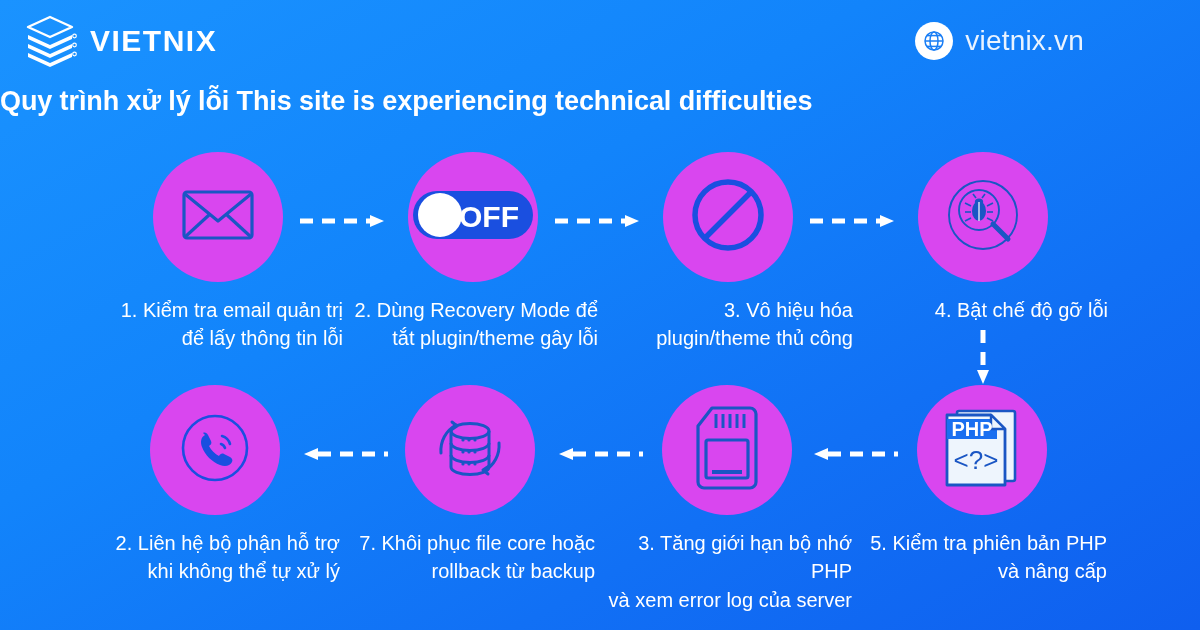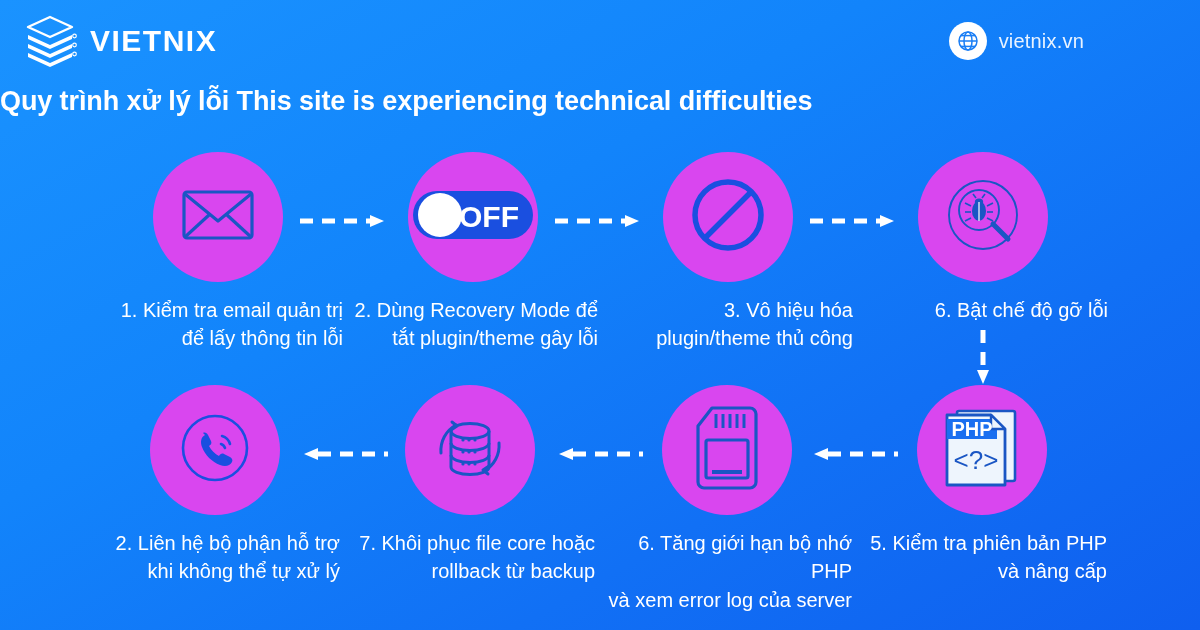--- a/index.html
+++ b/index.html
@@ -12,21 +12,21 @@
   }
 
   
   .header { position:absolute; top:0; left:0; width:1112px; height:82px; }
   .brand { position:absolute; left:22px; top:14px; display:flex; align-items:center; gap:12px; }
   .brand-logo { width:56px; height:54px; display:block; }
   .brand-name { font-size:30px; font-weight:bold; letter-spacing:1.5px; color:#ffffff; line-height:1; }
 
   .site { position:absolute; right:28px; top:22px; display:flex; align-items:center; gap:12px; }
   .globe-wrap { width:38px; height:38px; border-radius:50%; background:#ffffff; display:flex; align-items:center; justify-content:center; }
-  .site-url { font-size:20px; color:#e9f3ff; letter-spacing:.2px; }
+  .site-url { font-size:28px; color:#e9f3ff; letter-spacing:.2px; }
 
   
   .title {
     position:absolute; top:86px; left:0; width:1200px;
     text-align:left; font-size:27px; font-weight:bold;
     letter-spacing:-.1px; color:#ffffff;
   }
 
   
   .row { position:absolute; left:0; width:1200px; }
@@ -152,21 +152,21 @@
           <line x1="29" y1="32" x2="23" y2="29" stroke-width="1.6"></line>
           <line x1="29" y1="38" x2="23" y2="38" stroke-width="1.6"></line>
           <line x1="29" y1="44" x2="23" y2="47" stroke-width="1.6"></line>
           <line x1="45" y1="32" x2="51" y2="29" stroke-width="1.6"></line>
           <line x1="45" y1="38" x2="51" y2="38" stroke-width="1.6"></line>
           <line x1="45" y1="44" x2="51" y2="47" stroke-width="1.6"></line>
           <line x1="37" y1="28" x2="37" y2="47" stroke="#eef5fd" stroke-width="1.3"></line>
         </svg>
       </span>
     </div>
-    <div class="caption">6. Bật chế độ gỡ lỗi</div>
+    <div class="caption">4. Bật chế độ gỡ lỗi</div>
   </div>
 
   <div class="conn conn-h dashrow" style="left:300px;">
     <svg width="90" height="14" viewBox="0 0 90 14">
       <line x1="0" y1="7" x2="70" y2="7" stroke="#ffffff" stroke-width="5" stroke-dasharray="13 9"></line>
       <path d="M70 1 L84 7 L70 13 Z" fill="#ffffff"></path>
     </svg>
   </div>
   <div class="conn conn-h dashrow" style="left:555px;">
     <svg width="90" height="14" viewBox="0 0 90 14">
@@ -242,21 +242,21 @@
           <line x1="22" y1="8" x2="22" y2="22" stroke-width="3"></line>
           <line x1="29" y1="8" x2="29" y2="22" stroke-width="3"></line>
           <line x1="36" y1="8" x2="36" y2="22" stroke-width="3"></line>
           <line x1="43" y1="8" x2="43" y2="22" stroke-width="3"></line>
           <line x1="50" y1="8" x2="50" y2="22" stroke-width="3"></line>
           <rect x="12" y="34" width="42" height="38" rx="2"></rect>
           <line x1="18" y1="66" x2="48" y2="66" stroke-width="4"></line>
         </svg>
       </span>
     </div>
-    <div class="caption">6. Tăng giới hạn bộ nhớ PHP
+    <div class="caption">3. Tăng giới hạn bộ nhớ PHP
 và xem error log của server</div>
   </div>
 
   <div class="node m5">
     <div class="bubble">
       <span>
         <svg width="86" height="86" viewBox="0 0 86 86" fill="none">
           <rect x="18" y="6" width="58" height="70" rx="2" fill="#eef5fd" stroke="#1a56c4" stroke-width="2.6"></rect>
           <path d="M8 10 L52 10 L66 24 L66 80 L8 80 Z" fill="#eef5fd" stroke="#1a56c4" stroke-width="2.8" stroke-linejoin="round"></path>
           <path d="M8 14 L58 14 L58 34 L8 34 Z" fill="#1a6ff0" stroke="none"></path>

